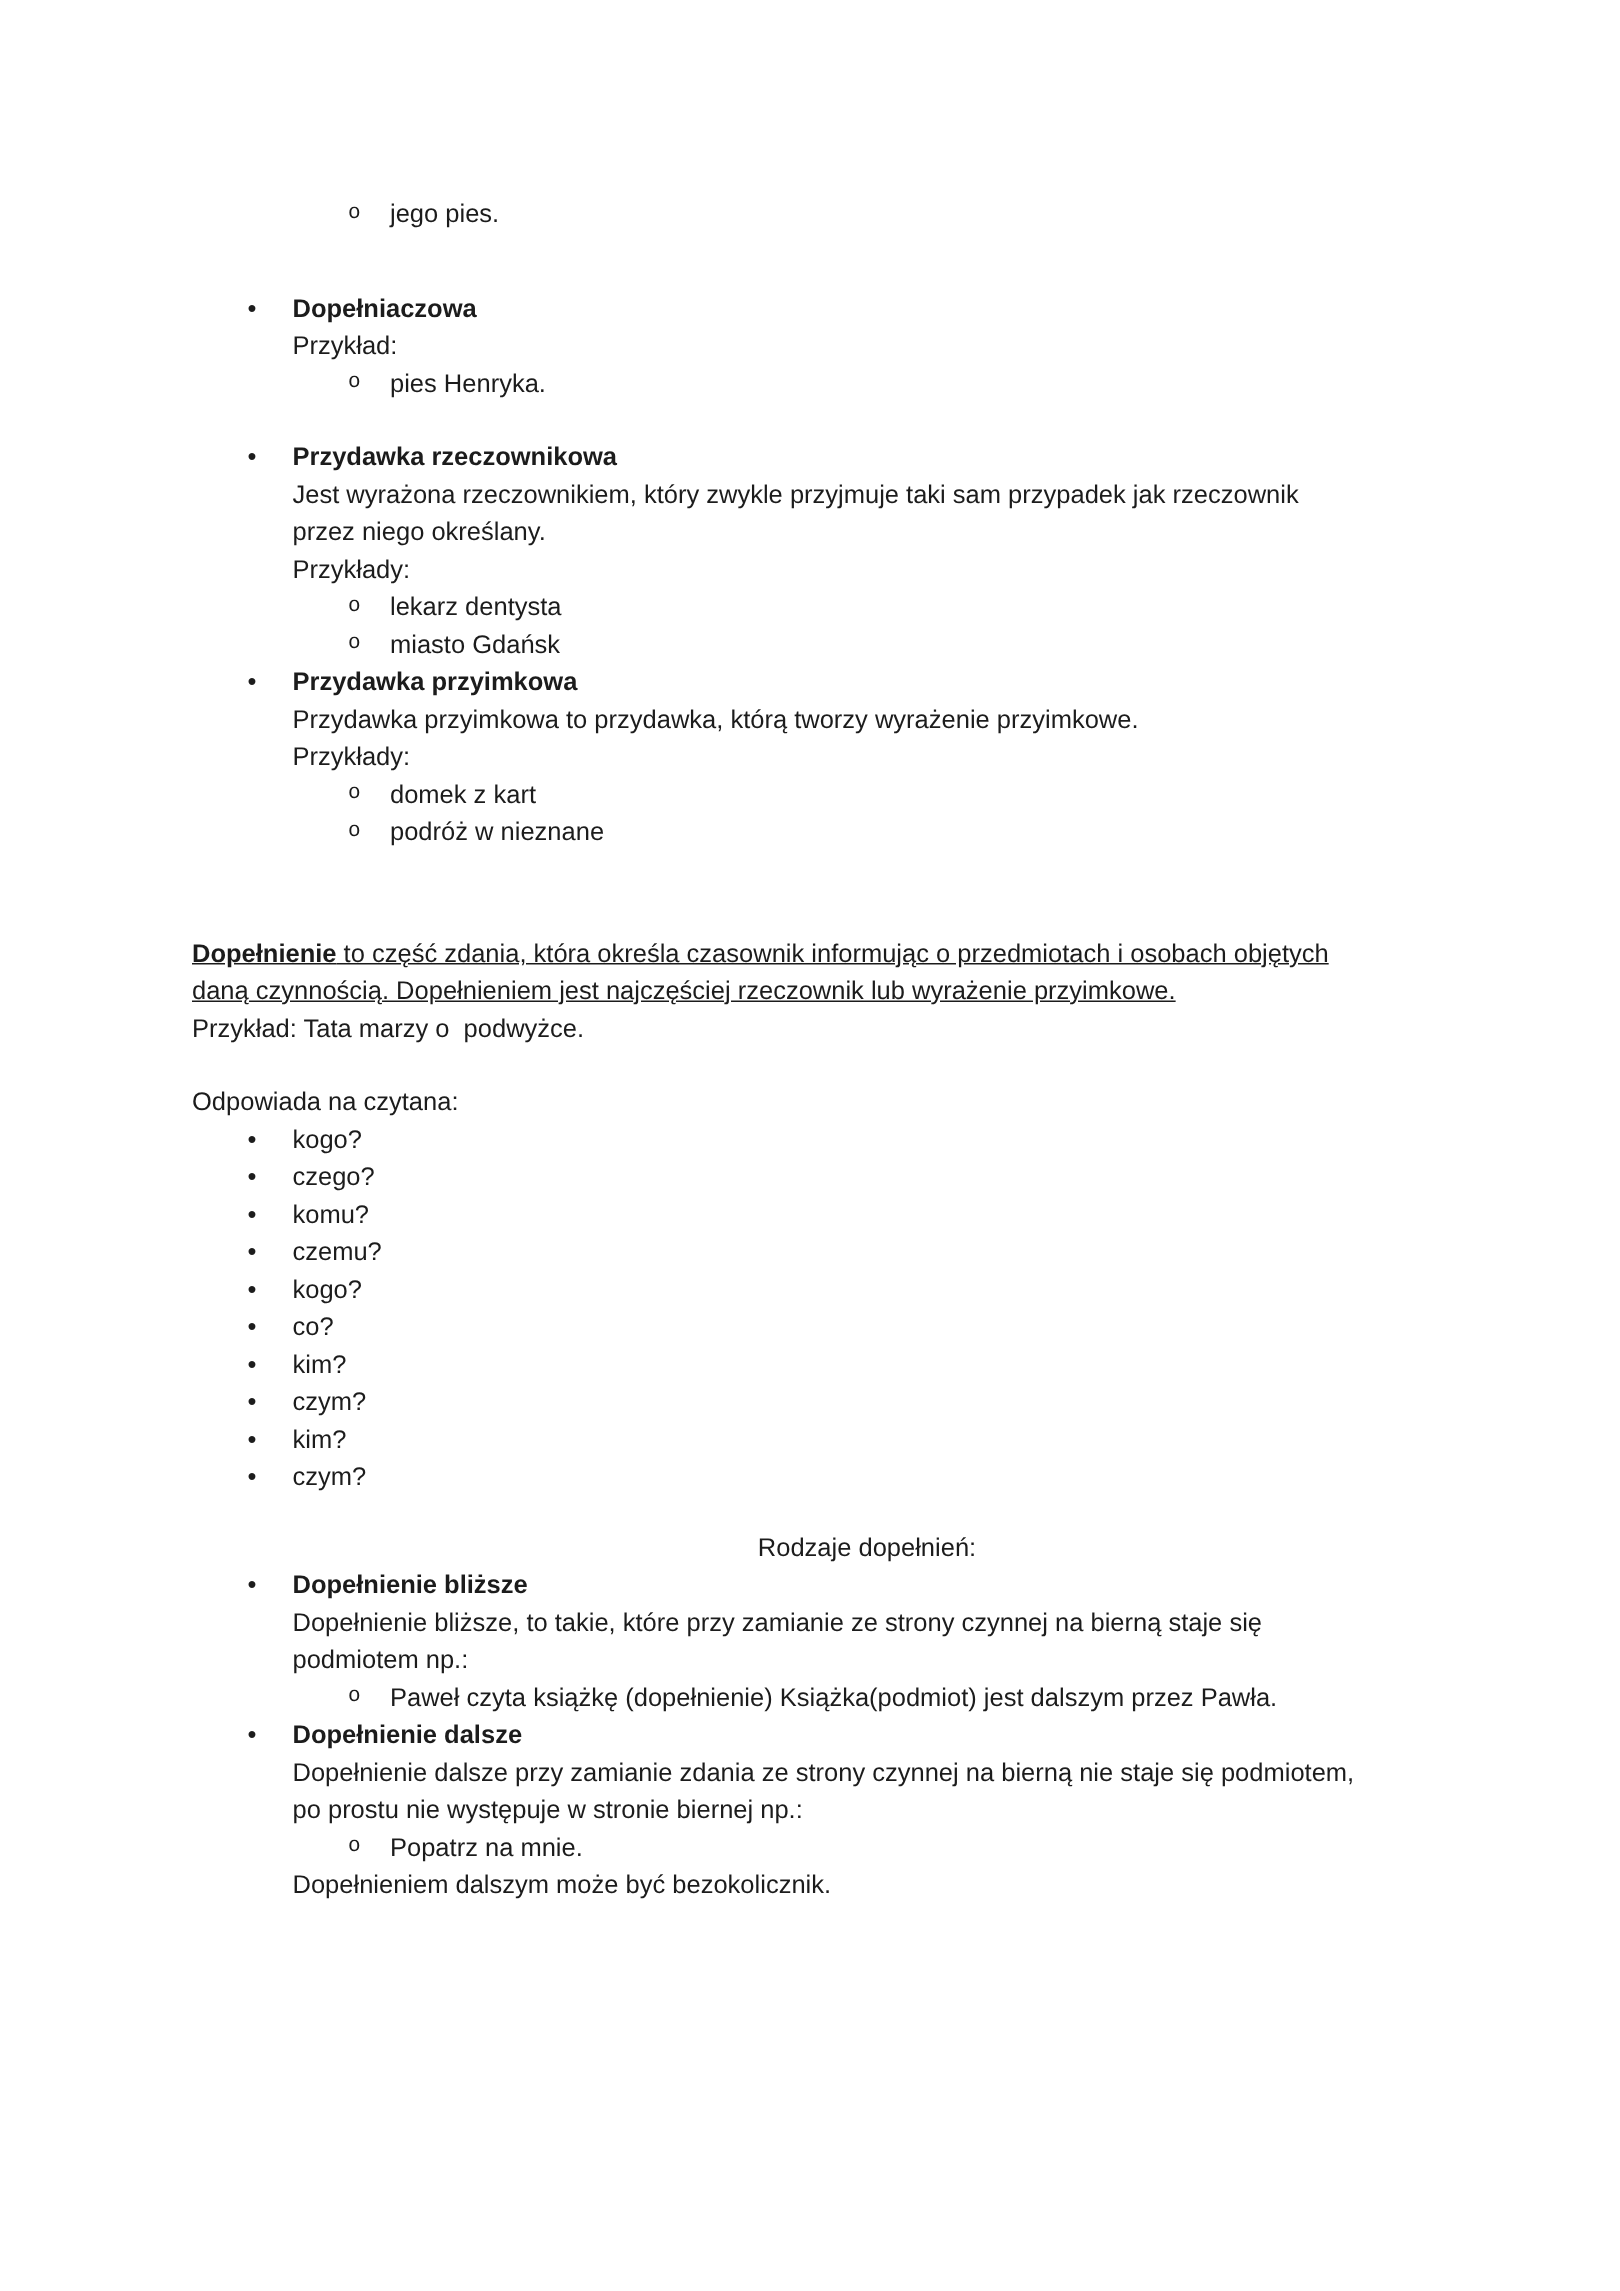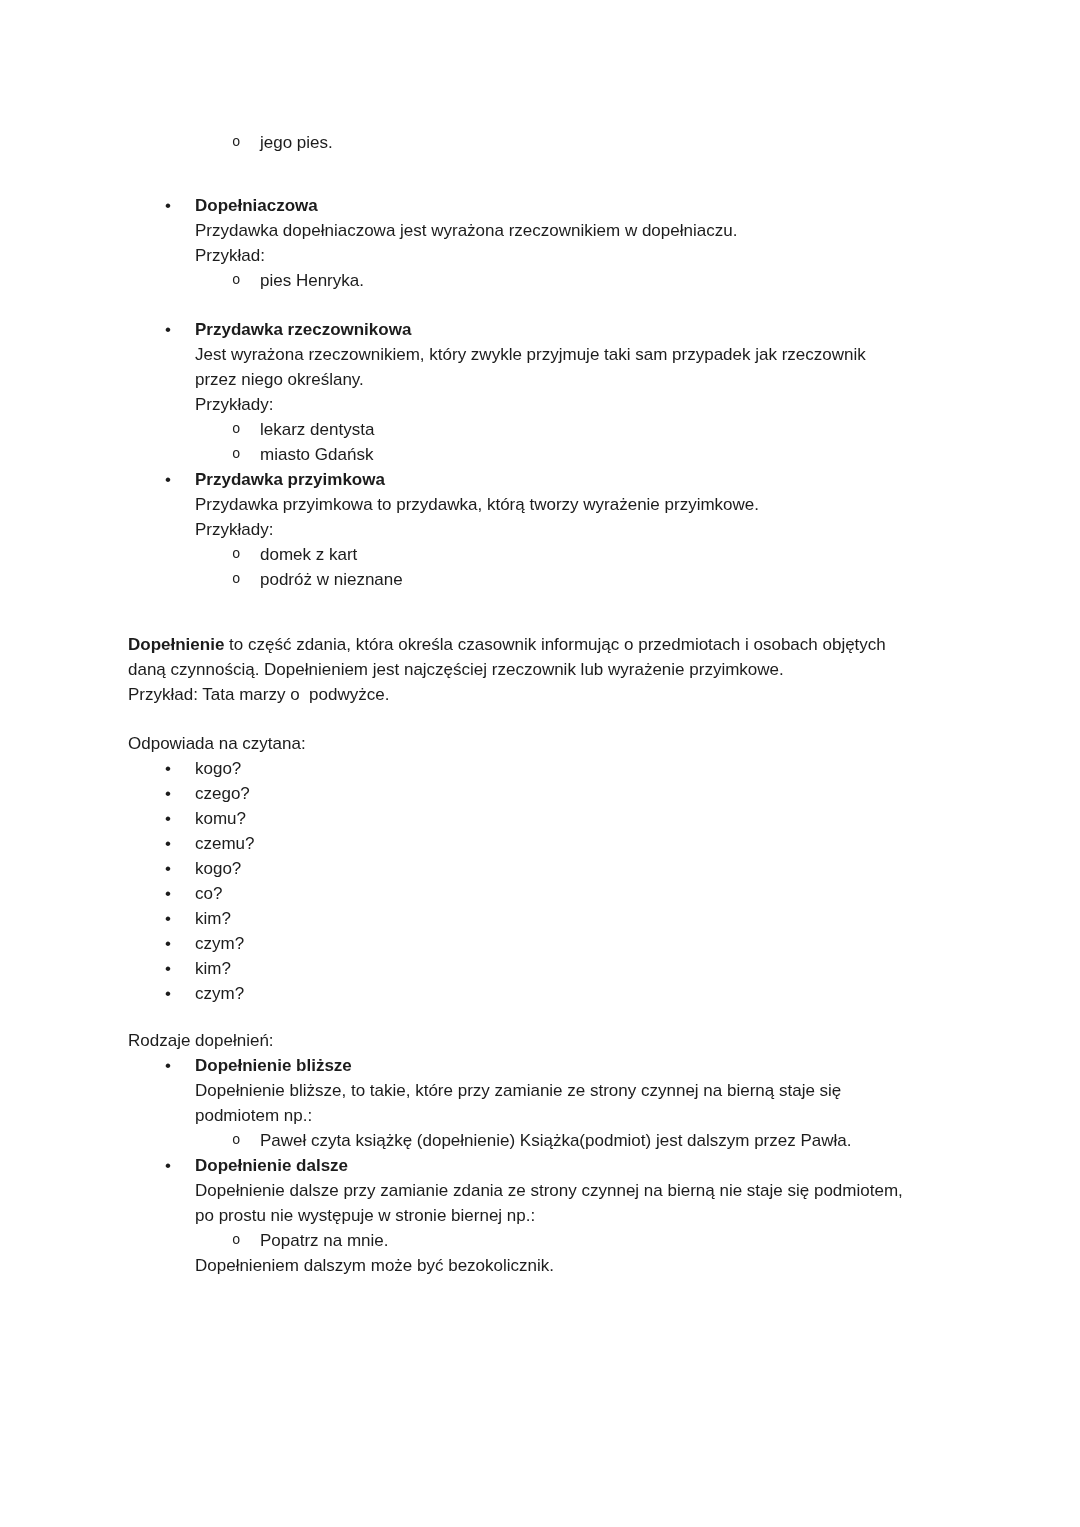--- a/index.html
+++ b/index.html
@@ -33,35 +33,34 @@
     content: "o";
     position: absolute; left: 37px; top: 0;
     font-family: "Liberation Mono", monospace;
     font-size: 14px; line-height: 25px;
   }
   
   .li2.standalone { padding-left: 132px; }
   .li2.standalone::before { left: 104px; }
 
   .mt20 { margin-top: 38px; }
-  .mt22 { margin-top: 22px; }
+  .mt22 { margin-top: 22px; text-align: center; }
   .mt23 { }
   .mt24 { margin-top: 24px; }
-  .mt48 { margin-top: 40px; }
+  .mt48 { margin-top: 56px; text-decoration: underline; }
 </style>
 </head>
 <body>
 
 <div class="page">
 
   <div class="li2 standalone">jego pies.</div>
 
   <div class="li1 mt20">
     <div class="bold">Dopełniaczowa</div>
-    <div class="pre">Przydawka dopełniaczowa jest wyrażona rzeczownikiem w dopełniaczu.</div>
     <div>Przykład:</div>
     <div class="li2">pies Henryka.</div>
   </div>
 
   <div class="li1 mt24">
     <div class="bold">Przydawka rzeczownikowa</div>
     <div class="pre">Jest wyrażona rzeczownikiem, który zwykle przyjmuje taki sam przypadek jak rzeczownik
 przez niego określany.</div>
     <div>Przykłady:</div>
     <div class="li2">lekarz dentysta</div>

